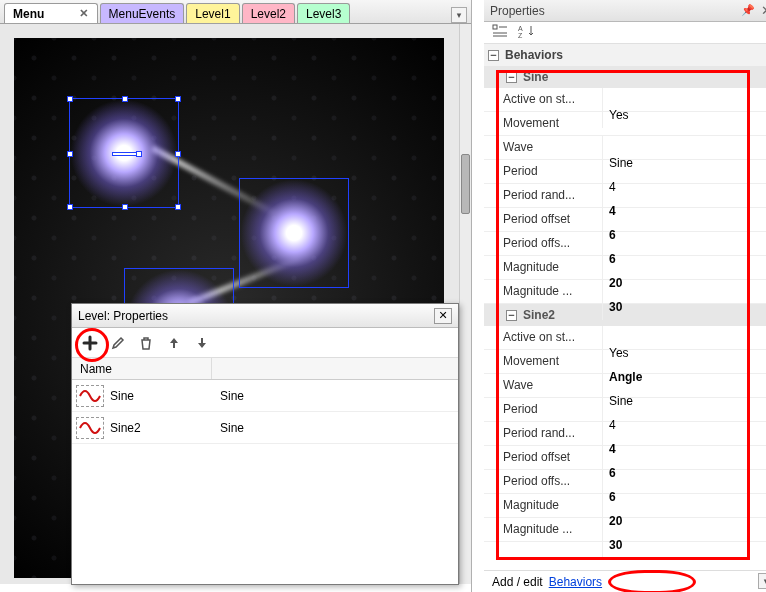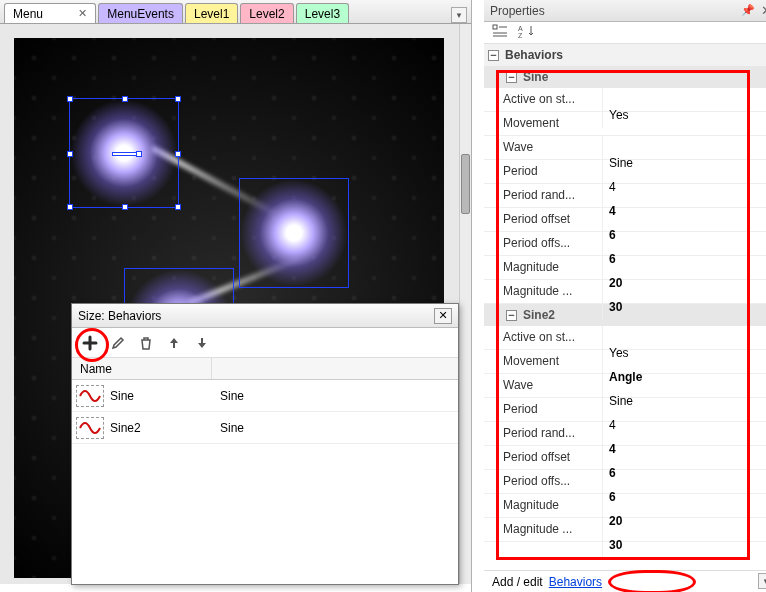--- a/index.html
+++ b/index.html
@@ -35,21 +35,21 @@
     padding: 0 8px;
     border: 1px solid #9a9a9a;
     border-bottom: none;
     border-radius: 3px 3px 0 0;
     display: flex;
     align-items: center;
     gap: 4px;
     background: #f0f0f0;
     font-size: 12px;
   }
-  .tab.active { background: #fff; font-weight: normal; gap: 35px; }
+  .tab.active { background: #fff; font-weight: bold; gap: 35px; }
   .tab .x { font-size: 11px; color: #666; }
   .tab-chevron {
     width:16px;height:16px;margin:2px 4px 0 auto;
     border:1px solid #aaa;background:#f4f4f4;
     display:flex;align-items:center;justify-content:center;
     font-size:9px;color:#555;
   }
   .canvas-wrap {
     position: absolute;
     left: 0; top: 24px;
@@ -223,21 +223,21 @@
       <div class="orb orb2"></div>
       <div class="orb orb3"></div>
     </div>
   </div>
   <div class="vscroll">
     <div class="vthumb"></div>
   </div>
 
   <div class="dialog">
     <div class="dlg-title">
-      <span>Size: Behaviors</span>
+      <span>Level: Properties</span>
       <span class="dlg-close">✕</span>
     </div>
     <div class="toolbar">
       <span class="tbtn add">
         <svg width="16" height="16">
             <path d="M8 2v12M2 8h12" stroke="#2a2a2a" stroke-width="3" stroke-linecap="round"></path>
           </svg>
       </span>
       <span class="tbtn">
         <svg width="16" height="16">

